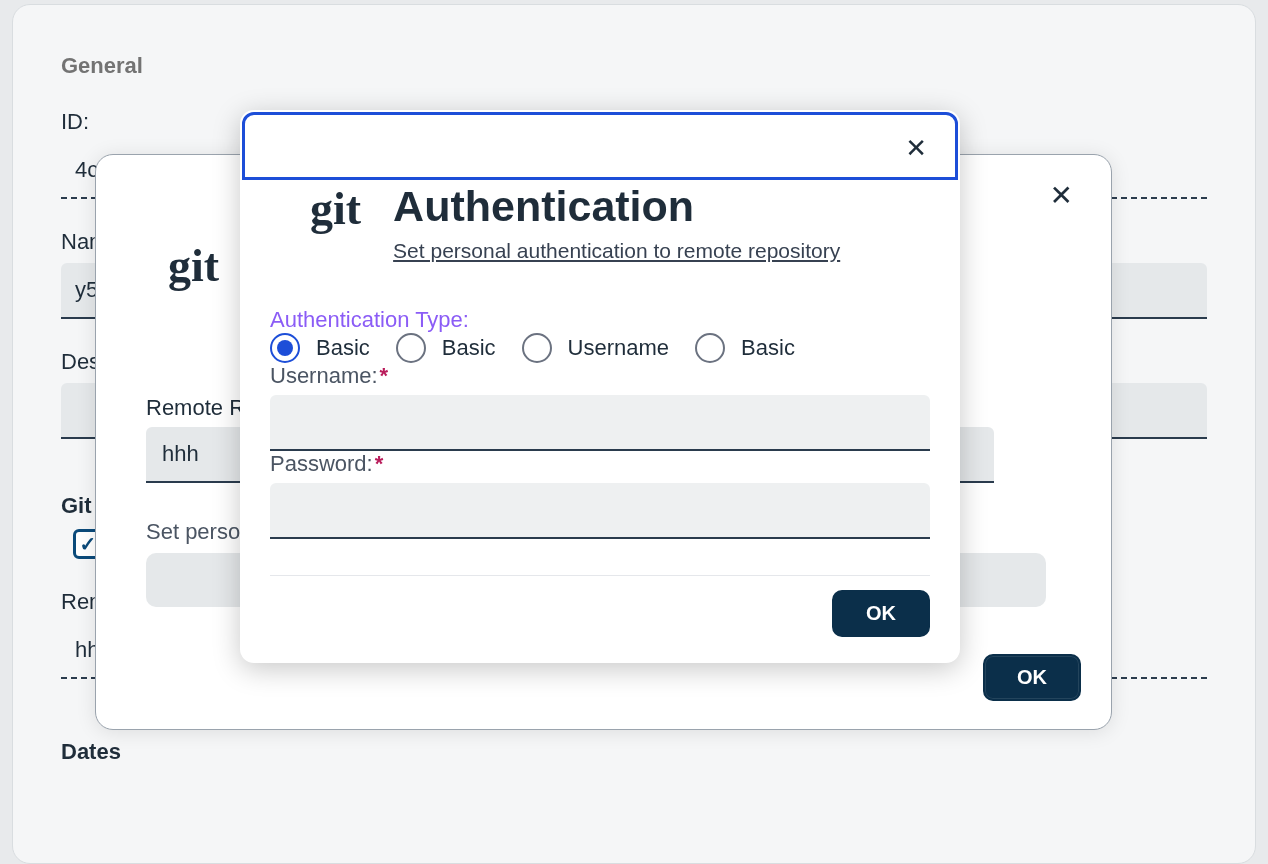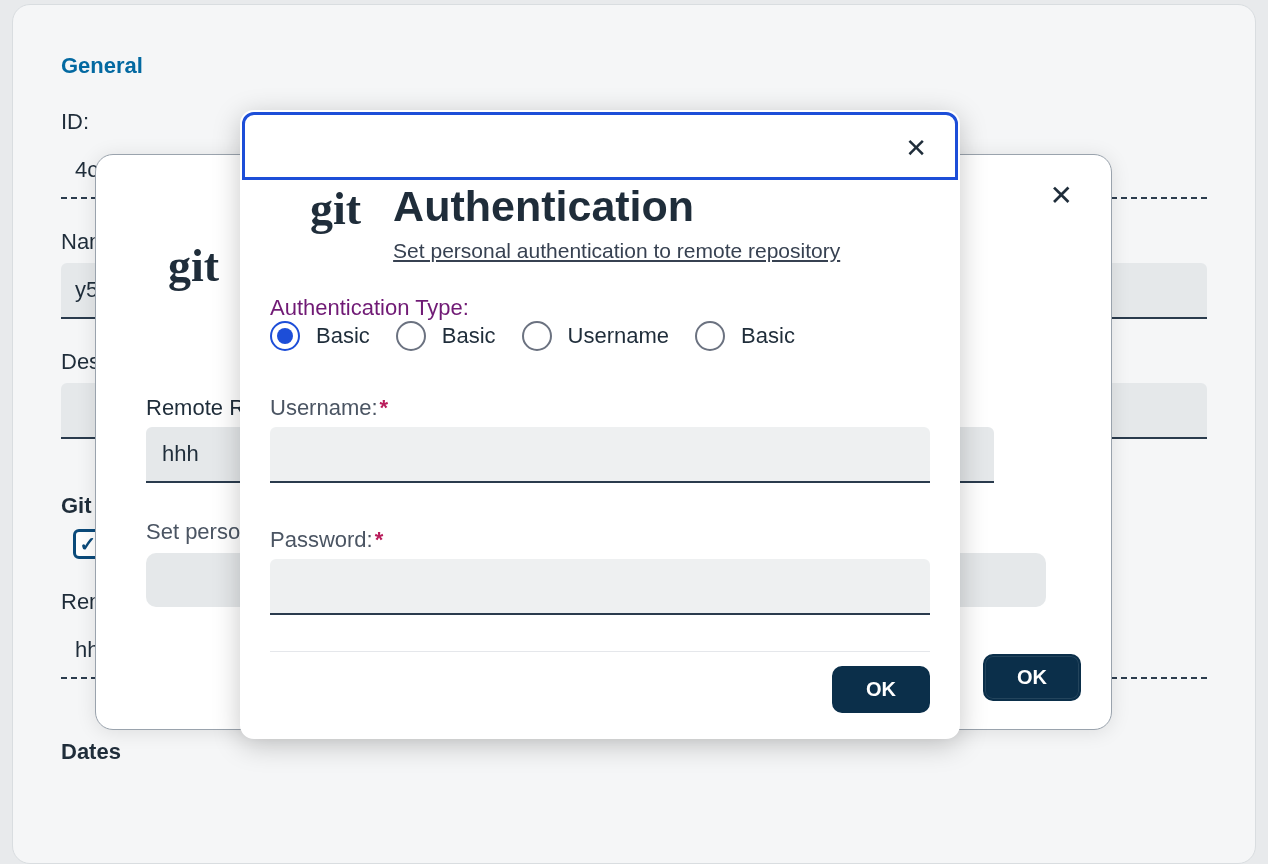--- a/index.html
+++ b/index.html
@@ -19,21 +19,21 @@
     top: 0; left: 0; right: 0; bottom: 0;
     padding: 20px 0 0 0;
     background: #f5f6f7;
     border: 1px solid #d9dde0;
     border-radius: 18px;
     margin: 4px 12px 0 12px;
   }
   .bg-section-title {
     font-weight: 700;
     font-size: 22px;
-    color: #0369a1;
+    color: #737373;
     padding: 28px 0 0 48px;
   }
   .bg-field {
     padding: 30px 48px 0 48px;
   }
   .bg-label {
     font-size: 22px;
     color: #1f2d3a;
   }
   .bg-input-ro {
@@ -189,22 +189,22 @@
     color: #1f2d3a;
   }
   .top-subtitle {
     font-size: 21px;
     color: #374151;
     margin-top: 8px;
     text-decoration: underline;
   }
   .auth-type-label {
     font-size: 22px;
-    color: #701a75;
-    margin-top: 32px;
+    color: #8b5cf6;
+    margin-top: 44px;
   }
   .radio-row {
     display: flex;
     align-items: center;
     gap: 16px;
     font-size: 22px;
     color: #1f2d3a;
   }
   .radio {
     width: 30px; height: 30px;
@@ -222,21 +222,20 @@
   .radio.checked::after {
     content: "";
     width: 16px; height: 16px;
     background: #1d4ed8;
     border-radius: 50%;
   }
   .radio-label { margin-right: 10px; }
   .field-label {
     font-size: 22px;
     color: #4b5563;
-    margin-top: 44px;
   }
   .req { color: #b91c5b; font-weight: 700; margin-left: 2px; }
   .top-input {
     margin-top: 6px;
     width: 100%;
     height: 56px;
     background: #eef0f1;
     border: none;
     border-bottom: 2px solid #2a3b4d;
     border-radius: 6px 6px 0 0;

